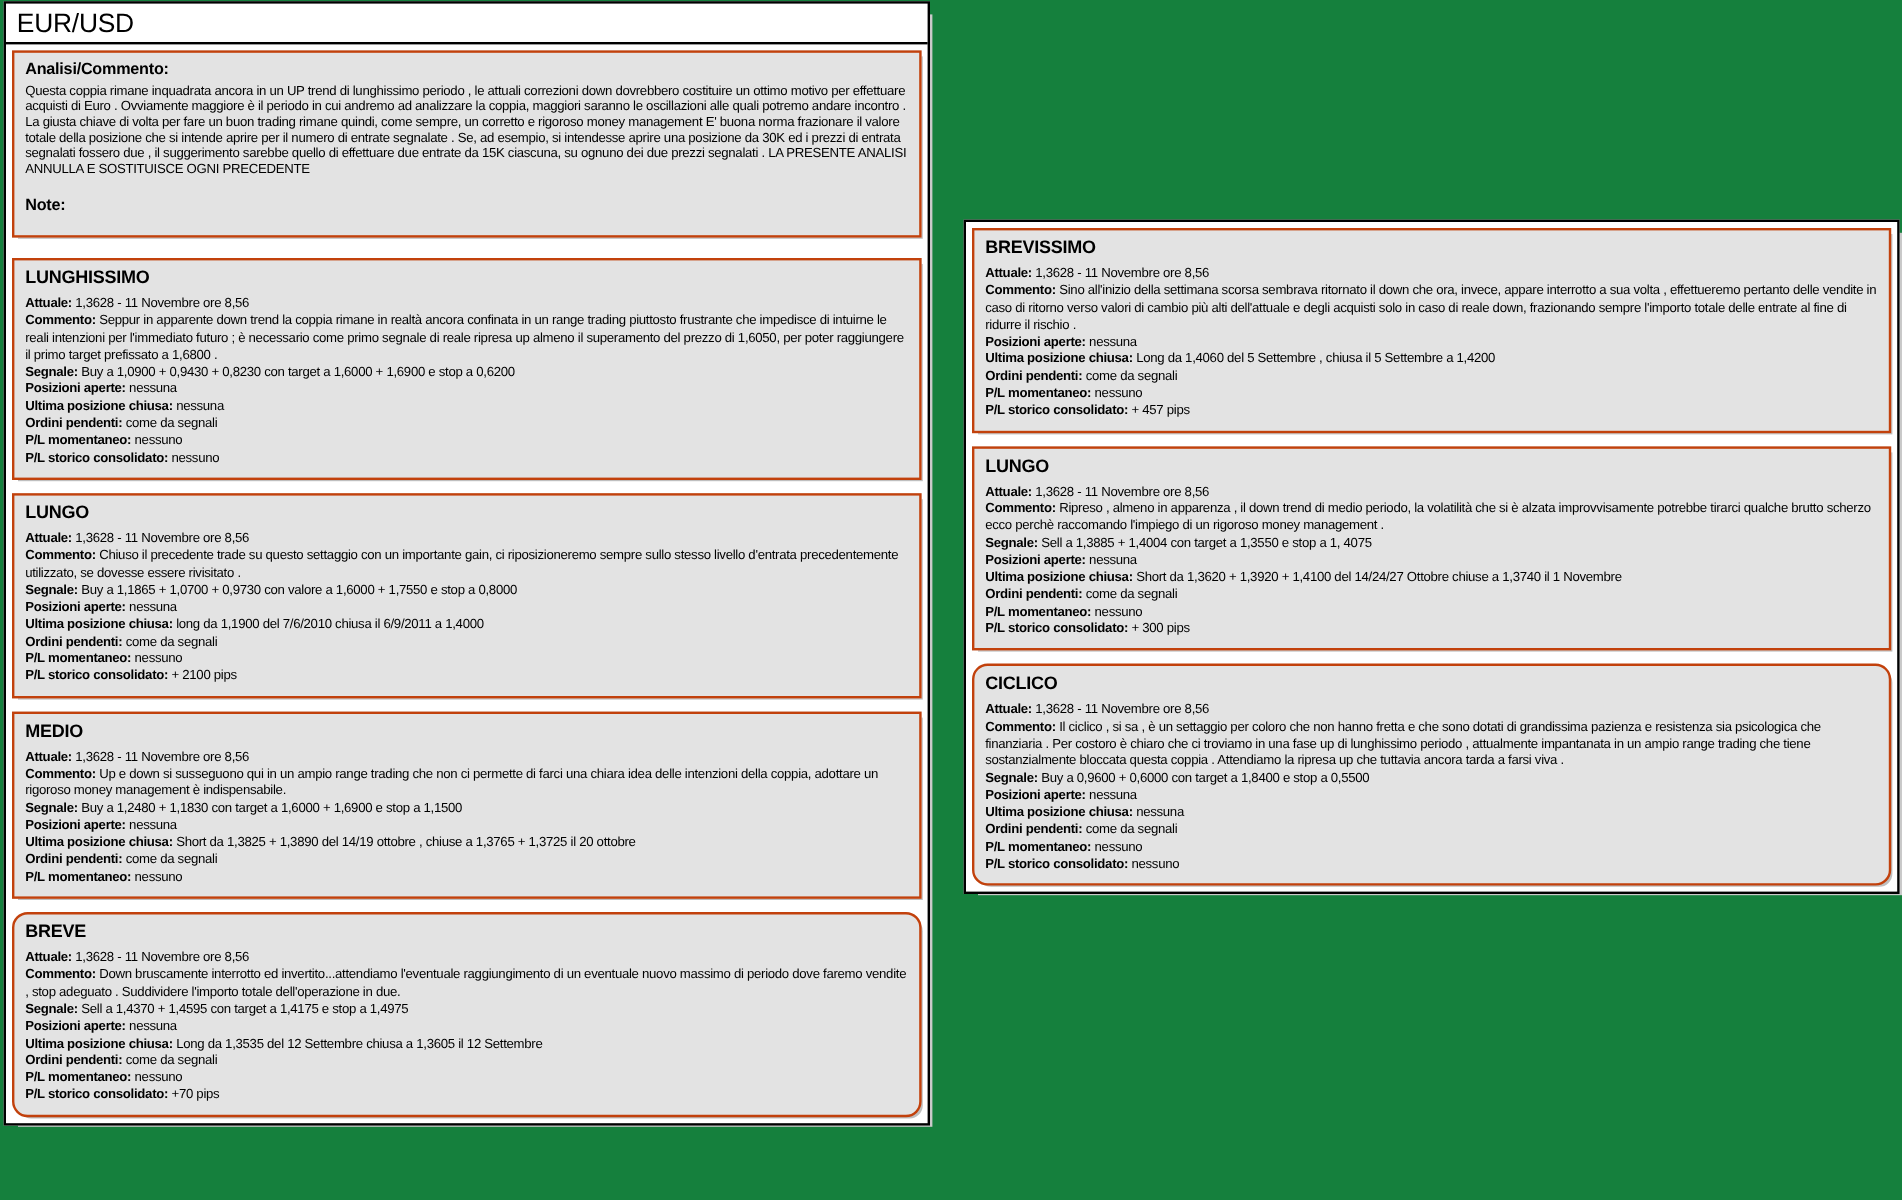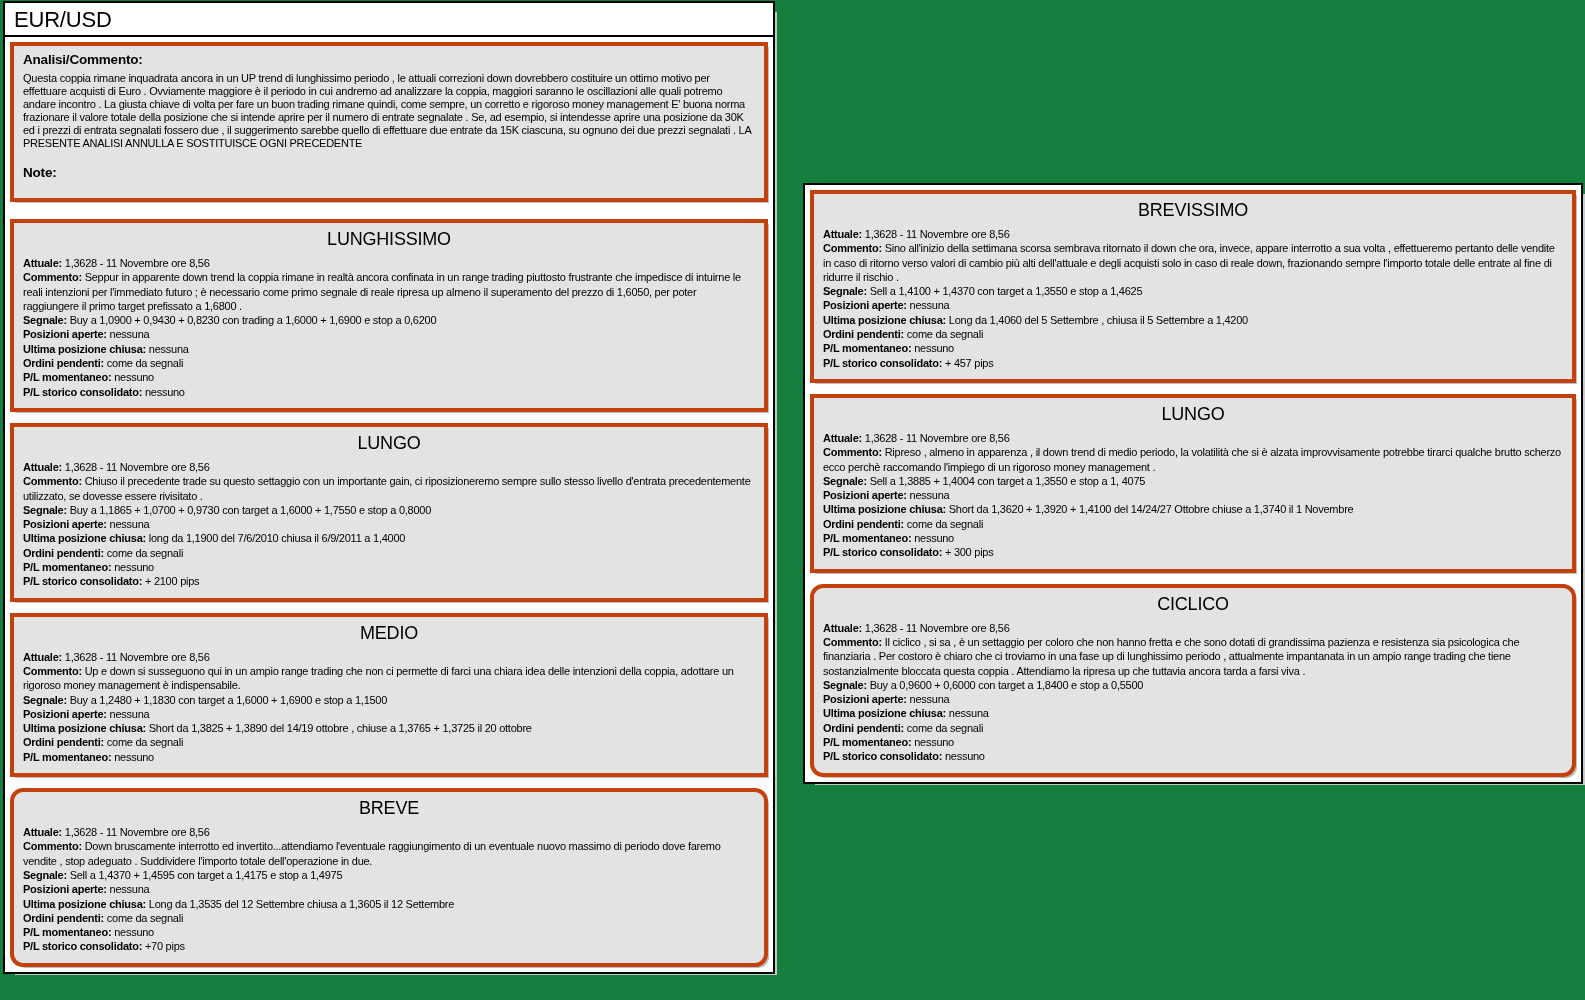--- a/index.html
+++ b/index.html
@@ -10,30 +10,30 @@
   .panel{
     position:absolute;border:2px solid #000;background:#fff;
     box-shadow:7px 6px 0 -5px #c9c9c9;box-sizing:border-box;
   }
   .panel.left{left:3px;top:1px;width:772px;}
   .panel.right{left:803px;top:183px;width:780px;}
   .title-row{border-bottom:2px solid #000;padding:3px 9px 2px;}
   .page-title{font-size:22px;line-height:27px;letter-spacing:-0.2px;}
   .panel-content{padding:5px;}
   .gray-box{
-    background:#e3e3e3;border:4px solid #c2410c;
+    background:#e3e3e3;border:2px solid #c2410c;
     padding:6px 9px 9px;margin-bottom:11px;
     box-shadow:3px 3px 0 -2px #bfbfbf;
   }
   .panel-content .gray-box:last-child{margin-bottom:0;border-radius:13px;}
   .analisi{margin-bottom:17px;padding-bottom:18px;}
   .box-heading{font-weight:700;font-size:13.5px;margin:0 0 5px;letter-spacing:-0.2px;}
   .analisi-body{margin:0;font-size:11px;line-height:13px;letter-spacing:-0.25px;}
   .note{margin:15px 0 0;}
-  .section-title{font-size:18px;font-weight:400;margin:0 0 6px;letter-spacing:-0.2px;text-align:center;}
+  .section-title{font-size:15px;font-weight:700;margin:0 0 6px;letter-spacing:-0.2px;}
   .field{font-size:11px;line-height:14.3px;letter-spacing:-0.25px;}
   .flabel{font-weight:700;}
 </style>
 </head>
 <body>
 
 <div class="page">
 
   <div class="panel left">
     <div class="title-row">
@@ -44,35 +44,35 @@
         <div class="box-heading">Analisi/Commento:</div>
         <p class="analisi-body">Questa coppia rimane inquadrata ancora in un UP trend di lunghissimo periodo , le attuali correzioni down dovrebbero costituire un ottimo motivo per effettuare acquisti di Euro . Ovviamente maggiore è il periodo in cui andremo ad analizzare la coppia, maggiori saranno le oscillazioni alle quali potremo andare incontro . La giusta chiave di volta per fare un buon trading rimane quindi, come sempre, un corretto e rigoroso money management E' buona norma frazionare il valore totale della posizione che si intende aprire per il numero di entrate segnalate . Se, ad esempio, si intendesse aprire una posizione da 30K ed i prezzi di entrata segnalati fossero due , il suggerimento sarebbe quello di effettuare due entrate da 15K ciascuna, su ognuno dei due prezzi segnalati . LA PRESENTE ANALISI ANNULLA E SOSTITUISCE OGNI PRECEDENTE</p>
         <div class="box-heading note">Note:</div>
       </section>
 
   <section class="gray-box section-box">
     <h2 class="section-title">LUNGHISSIMO</h2>
     <div class="fields">
             <div class="field"><b class="flabel">Attuale:</b><span class="fvalue"> 1,3628 - 11 Novembre ore 8,56</span></div>
             <div class="field"><b class="flabel">Commento:</b><span class="fvalue"> Seppur in apparente down trend la coppia rimane in realtà ancora confinata in un range trading piuttosto frustrante che impedisce di intuirne le reali intenzioni per l'immediato futuro ; è necessario come primo segnale di reale ripresa up almeno il superamento del prezzo di 1,6050, per poter raggiungere il primo target prefissato a 1,6800 .</span></div>
-            <div class="field"><b class="flabel">Segnale:</b><span class="fvalue"> Buy a 1,0900 + 0,9430 + 0,8230 con trading a 1,6000 + 1,6900 e stop a 0,6200</span></div>
+            <div class="field"><b class="flabel">Segnale:</b><span class="fvalue"> Buy a 1,0900 + 0,9430 + 0,8230 con target a 1,6000 + 1,6900 e stop a 0,6200</span></div>
             <div class="field"><b class="flabel">Posizioni aperte:</b><span class="fvalue"> nessuna</span></div>
             <div class="field"><b class="flabel">Ultima posizione chiusa:</b><span class="fvalue"> nessuna</span></div>
             <div class="field"><b class="flabel">Ordini pendenti:</b><span class="fvalue"> come da segnali</span></div>
             <div class="field"><b class="flabel">P/L momentaneo:</b><span class="fvalue"> nessuno</span></div>
             <div class="field"><b class="flabel">P/L storico consolidato:</b><span class="fvalue"> nessuno</span></div>
           </div>
   </section>
 
   <section class="gray-box section-box">
     <h2 class="section-title">LUNGO</h2>
     <div class="fields">
             <div class="field"><b class="flabel">Attuale:</b><span class="fvalue"> 1,3628 - 11 Novembre ore 8,56</span></div>
             <div class="field"><b class="flabel">Commento:</b><span class="fvalue"> Chiuso il precedente trade su questo settaggio con un importante gain, ci riposizioneremo sempre sullo stesso livello d'entrata precedentemente utilizzato, se dovesse essere rivisitato .</span></div>
-            <div class="field"><b class="flabel">Segnale:</b><span class="fvalue"> Buy a 1,1865 + 1,0700 + 0,9730 con target a 1,6000 + 1,7550 e stop a 0,8000</span></div>
+            <div class="field"><b class="flabel">Segnale:</b><span class="fvalue"> Buy a 1,1865 + 1,0700 + 0,9730 con valore a 1,6000 + 1,7550 e stop a 0,8000</span></div>
             <div class="field"><b class="flabel">Posizioni aperte:</b><span class="fvalue"> nessuna</span></div>
             <div class="field"><b class="flabel">Ultima posizione chiusa:</b><span class="fvalue"> long da 1,1900 del 7/6/2010 chiusa il 6/9/2011 a 1,4000</span></div>
             <div class="field"><b class="flabel">Ordini pendenti:</b><span class="fvalue"> come da segnali</span></div>
             <div class="field"><b class="flabel">P/L momentaneo:</b><span class="fvalue"> nessuno</span></div>
             <div class="field"><b class="flabel">P/L storico consolidato:</b><span class="fvalue"> + 2100 pips</span></div>
           </div>
   </section>
 
   <section class="gray-box section-box">
     <h2 class="section-title">MEDIO</h2>
@@ -103,21 +103,20 @@
 </div>
   </div>
 
   <div class="panel right">
     <div class="panel-content" id="right-content">
   <section class="gray-box section-box">
     <h2 class="section-title">BREVISSIMO</h2>
     <div class="fields">
             <div class="field"><b class="flabel">Attuale:</b><span class="fvalue"> 1,3628 - 11 Novembre ore 8,56</span></div>
             <div class="field"><b class="flabel">Commento:</b><span class="fvalue"> Sino all'inizio della settimana scorsa sembrava ritornato il down che ora, invece, appare interrotto a sua volta , effettueremo pertanto delle vendite in caso di ritorno verso valori di cambio più alti dell'attuale e degli acquisti solo in caso di reale down, frazionando sempre l'importo totale delle entrate al fine di ridurre il rischio .</span></div>
-            <div class="field"><b class="flabel">Segnale:</b><span class="fvalue"> Sell a 1,4100 + 1,4370 con target a 1,3550 e stop a 1,4625</span></div>
             <div class="field"><b class="flabel">Posizioni aperte:</b><span class="fvalue"> nessuna</span></div>
             <div class="field"><b class="flabel">Ultima posizione chiusa:</b><span class="fvalue"> Long da 1,4060 del 5 Settembre , chiusa il 5 Settembre a 1,4200</span></div>
             <div class="field"><b class="flabel">Ordini pendenti:</b><span class="fvalue"> come da segnali</span></div>
             <div class="field"><b class="flabel">P/L momentaneo:</b><span class="fvalue"> nessuno</span></div>
             <div class="field"><b class="flabel">P/L storico consolidato:</b><span class="fvalue"> + 457 pips</span></div>
           </div>
   </section>
 
   <section class="gray-box section-box">
     <h2 class="section-title">LUNGO</h2>

